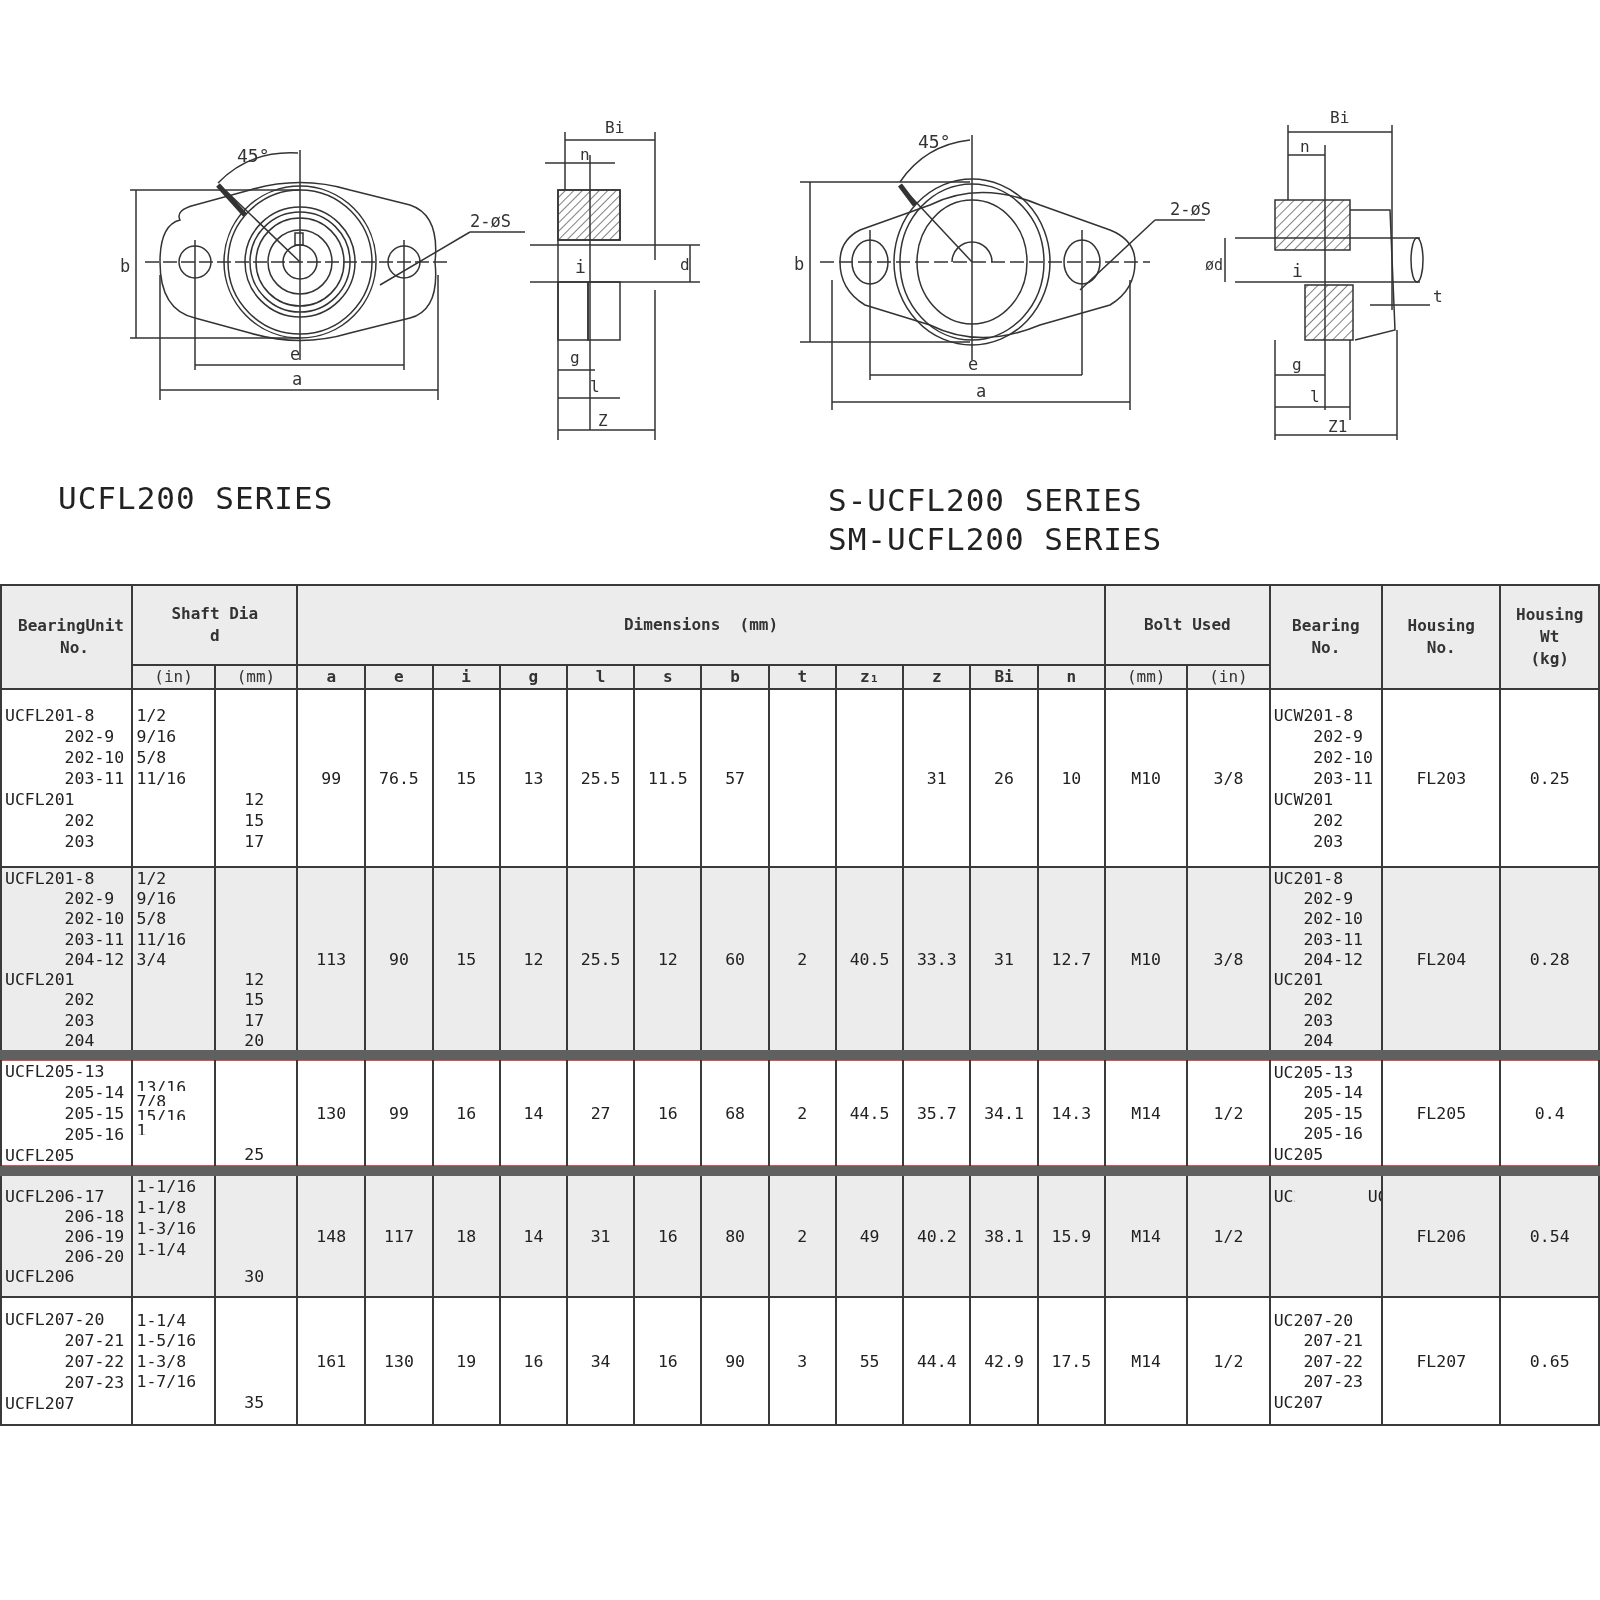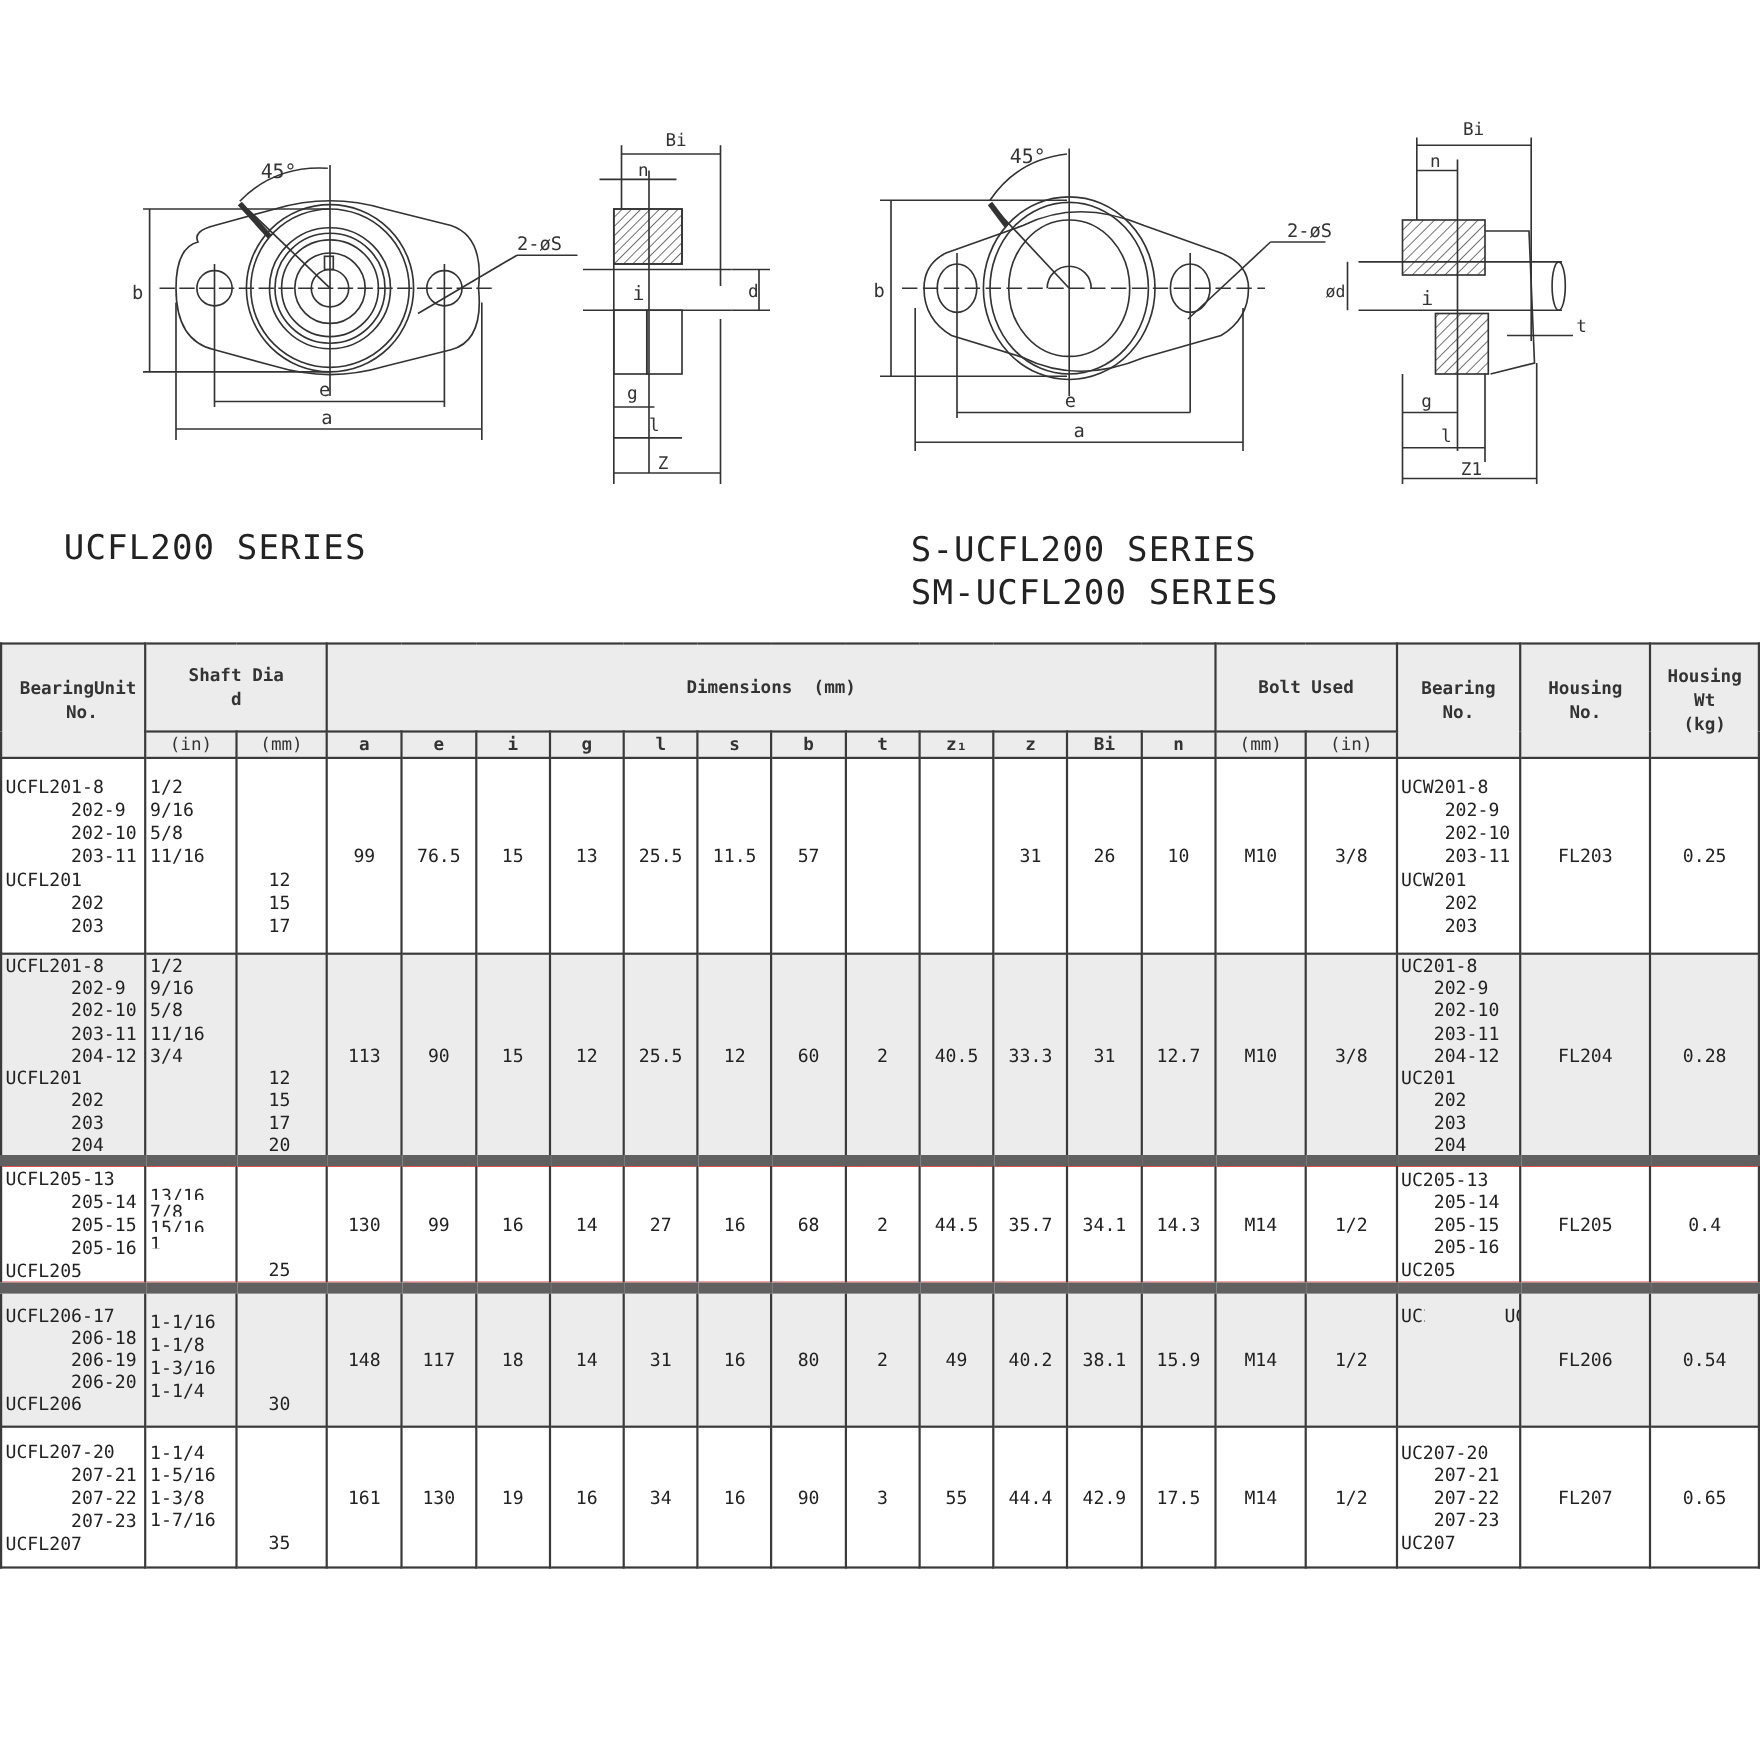--- a/index.html
+++ b/index.html
@@ -431,21 +431,21 @@
         <td class="list">
           <div class="clip" style="height: 100px; display: flex; flex-direction: column; justify-content: center;">
             <div class="line">UCFL206-17</div>
             <div class="line">      206-18</div>
             <div class="line">      206-19</div>
             <div class="line">      206-20</div>
             <div class="line">UCFL206</div>
           </div>
         </td>
         <td class="list">
-          <div class="clip" style="height: 120px; display: flex; flex-direction: column; justify-content: flex-end;">
+          <div class="clip" style="height: 120px; display: flex; flex-direction: column; justify-content: flex-start;">
             <div class="line">1-1/16</div>
             <div class="line">1-1/8</div>
             <div class="line">1-3/16</div>
             <div class="line">1-1/4</div>
             <div class="line"></div>
           </div>
         </td>
         <td class="list">
           <div class="clip" style="height: 100px; display: flex; flex-direction: column; justify-content: center;">
             <div class="line" style="text-align: right; padding-right: 32px;"></div>

